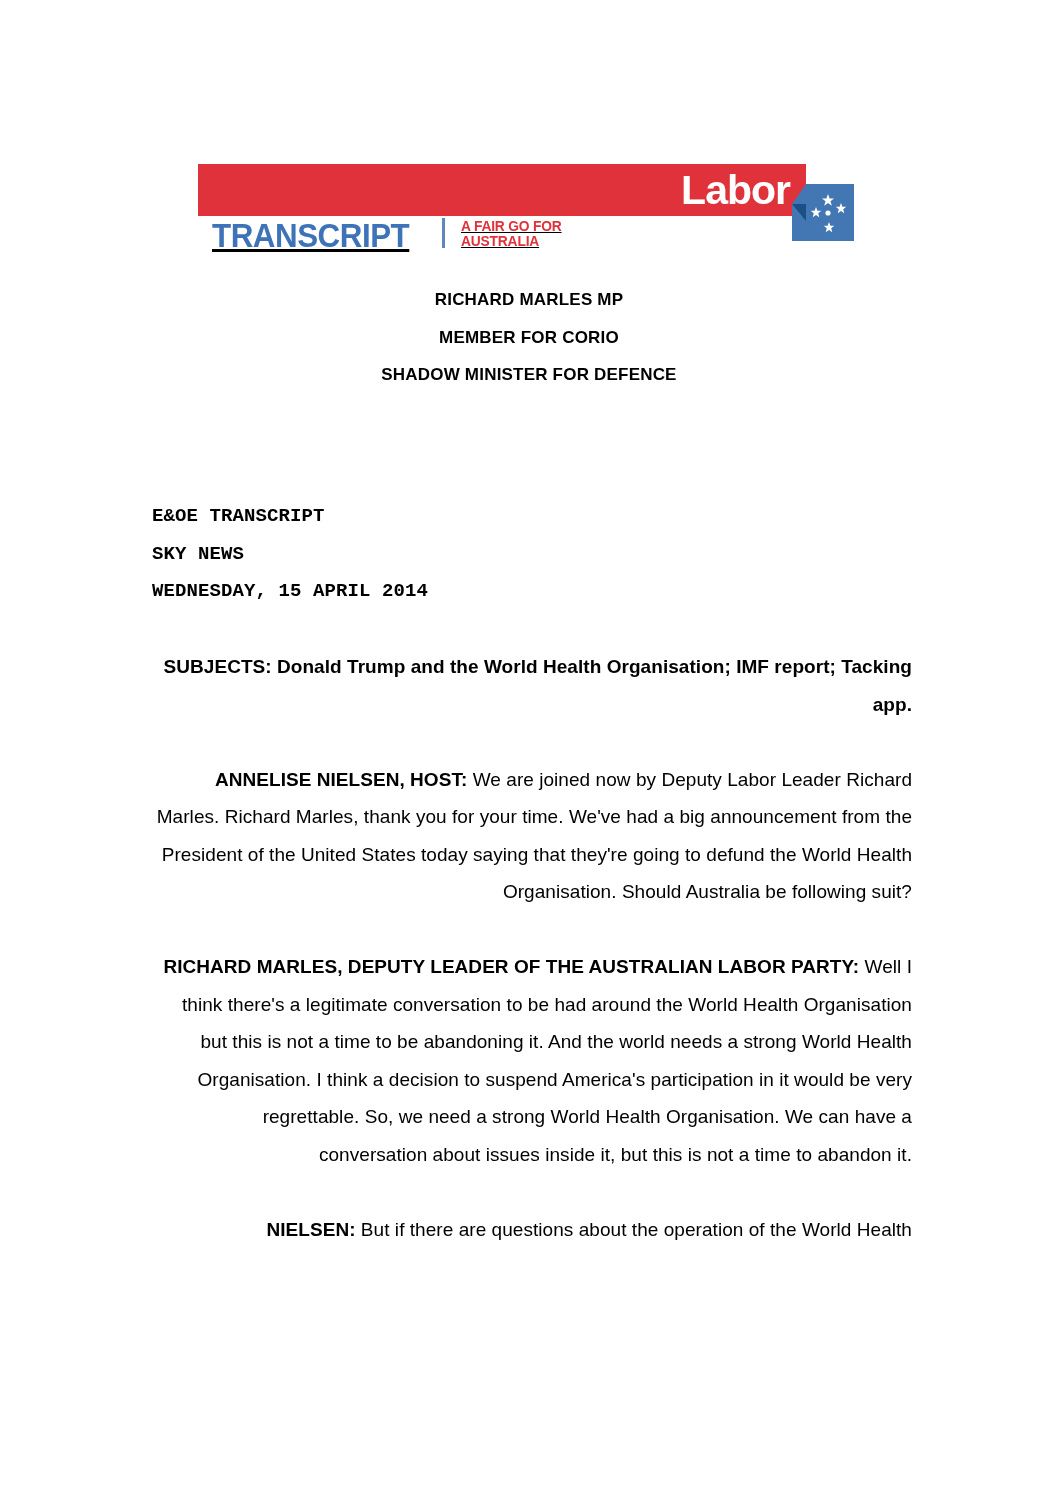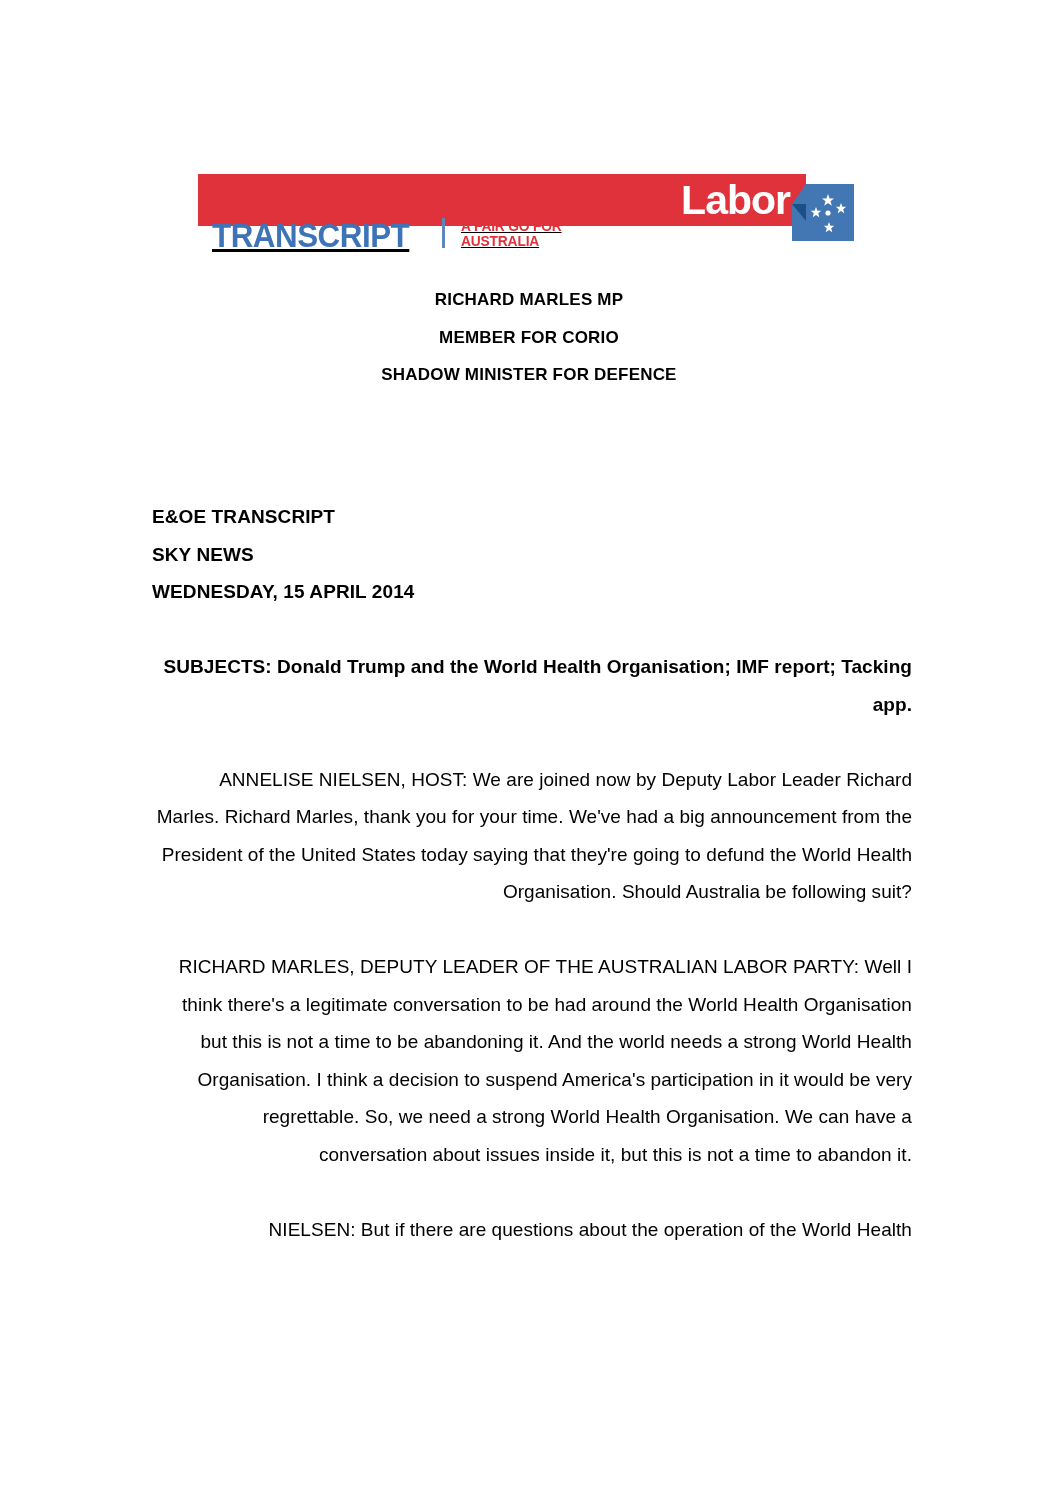--- a/index.html
+++ b/index.html
@@ -26,21 +26,21 @@
   .letterhead {
     position: absolute;
     left: 198px;
     top: 162px;
     width: 660px;
     height: 96px;
   }
   .lh-redbar {
     position: absolute;
     left: 0;
-    top: 12px;
+    top: 2px;
     width: 608px;
     height: 52px;
     background: #e0323a;
   }
   .lh-labor-word {
     position: absolute;
     right: 16px;
     top: 2px;
     color: #ffffff;
     font-family: "Liberation Sans", sans-serif;
@@ -117,42 +117,42 @@
   }
 
   
   .body-wrap {
     position: absolute;
     left: 152px;
     top: 498px;
     width: 760px;
   }
   .meta-line {
-    font-family: Liberation Sans, sans-serif;
+    font-family: Liberation Mono, monospace;
     font-weight: bold;
     font-size: 19px;
     line-height: 37.5px;
     letter-spacing: 0.1px;
   }
   .spacer-line {
     height: 37.5px;
   }
   p.para {
     margin: 0;
     font-family: "Liberation Sans", sans-serif;
     font-size: 19px;
     line-height: 37.5px;
     letter-spacing: 0.05px;
     text-align: right;
   }
   p.para.bold-all {
     font-weight: bold;
   }
   .spk {
-    font-weight: normal;
+    font-weight: bold;
     margin-top: 17px;
   }
 </style>
 </head>
 <body>
 
 <div class="page">
 
   <div class="letterhead">
     <div class="lh-redbar">

